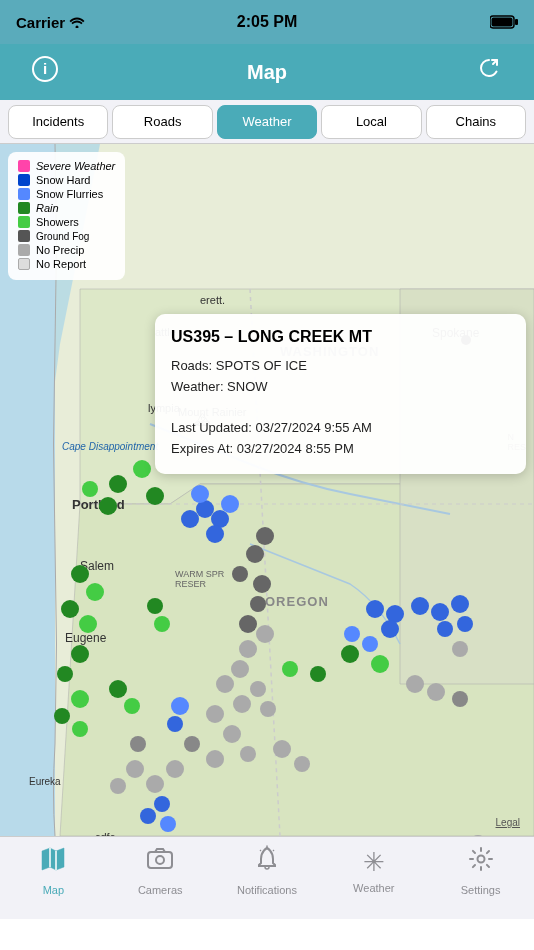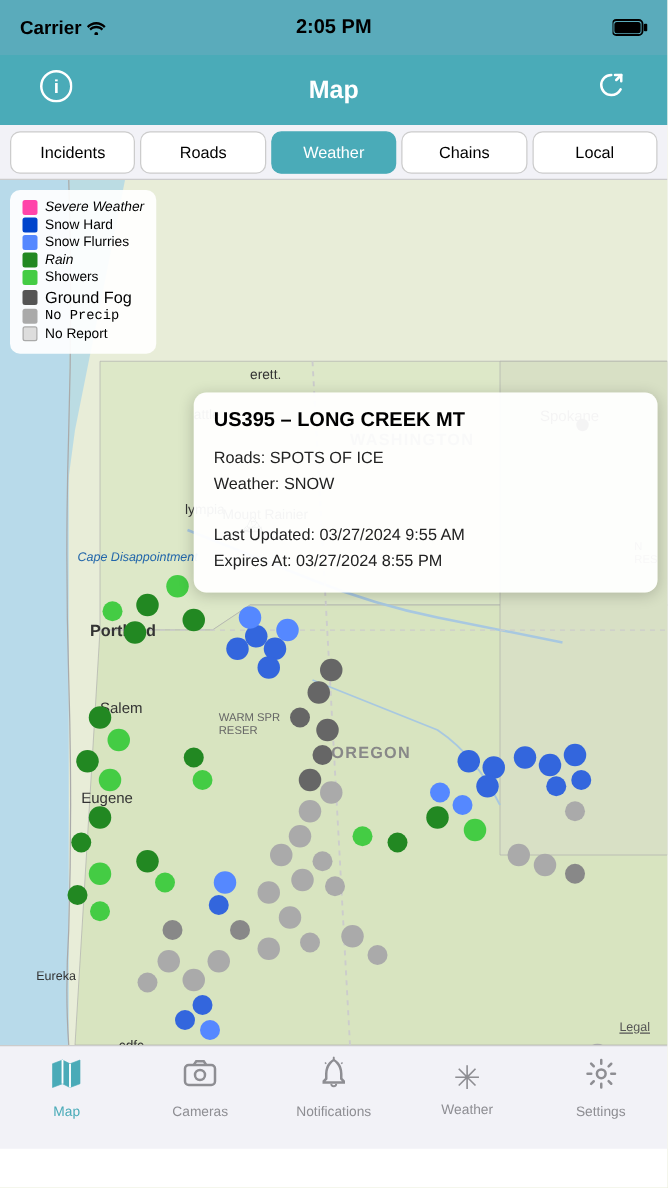--- a/index.html
+++ b/index.html
@@ -193,24 +193,24 @@
   <div class="top-tab">
       <span>Incidents</span>
     </div>
   <div class="top-tab">
       <span>Roads</span>
     </div>
   <div class="top-tab active">
       <span>Weather</span>
     </div>
   <div class="top-tab">
-      <span>Chains</span>
+      <span>Local</span>
     </div>
   <div class="top-tab">
-      <span>Local</span>
+      <span>Chains</span>
     </div>
 </div>
 
 <div id="map-area">
 
   <svg id="map-svg" viewBox="0 0 534 692" preserveAspectRatio="xMidYMid slice">
 
     <rect width="534" height="692" fill="#e8edd8"></rect>
 
     <polygon points="0,0 100,0 80,100 60,200 40,350 0,400" fill="#a8d4e8" opacity="0.7"></polygon>
@@ -269,25 +269,25 @@
     <div class="legend-item">
         <div class="legend-dot" style="background:#228822;"></div>
         <span style="font-size:11px;font-style:italic;">Rain</span>
       </div>
     <div class="legend-item">
         <div class="legend-dot" style="background:#44cc44;"></div>
         <span style="font-size:11px;">Showers</span>
       </div>
     <div class="legend-item">
         <div class="legend-dot" style="background:#555555;"></div>
-        <span style="font-size:13px;">Ground Fog</span>
+        <span style="font-size:10px;">Ground Fog</span>
       </div>
     <div class="legend-item">
         <div class="legend-dot" style="background:#aaaaaa;"></div>
-        <span style="font-size:11px;font-family:Liberation Mono, monospace;">No Precip</span>
+        <span style="font-size:11px;">No Precip</span>
       </div>
     <div class="legend-item">
         <div class="legend-dot" style="background:#dddddd;border:1px solid #aaa;"></div>
         <span style="font-size:11px;text-align:center;">No Report</span>
       </div>
   </div>
 
   <div id="info-popup">
     <h2>US395 – LONG CREEK MT</h2>
     <p>Roads: SPOTS OF ICE</p>

